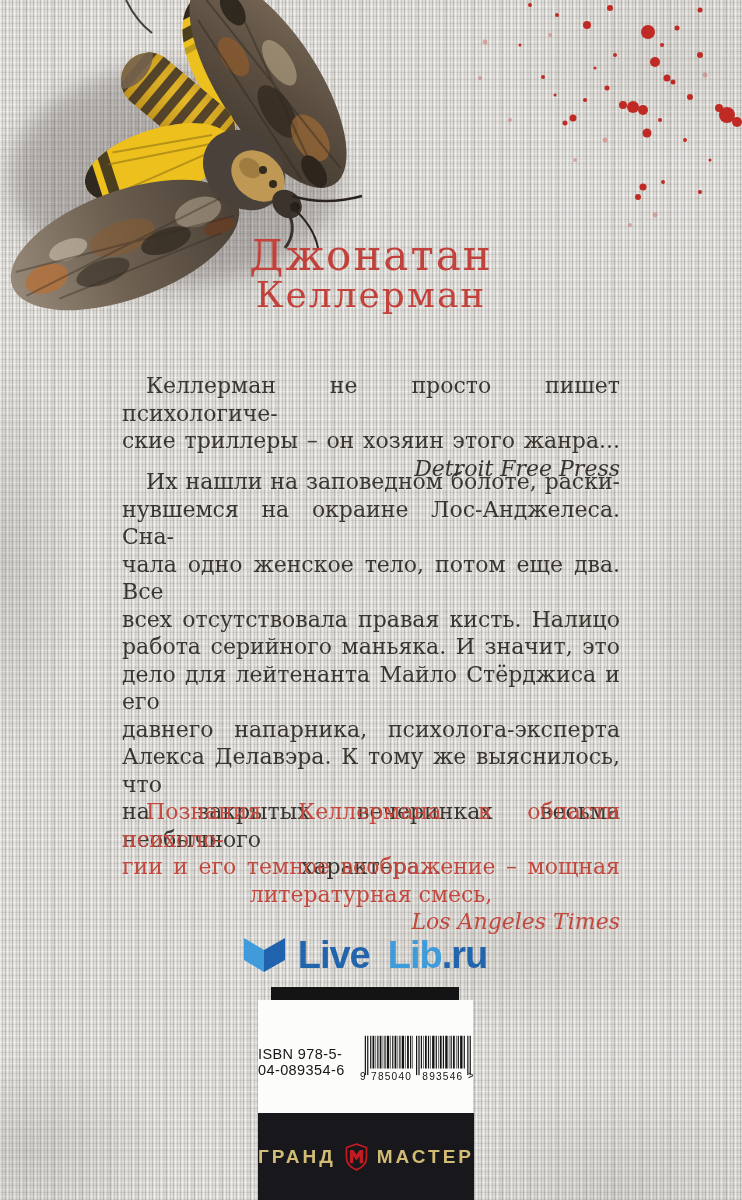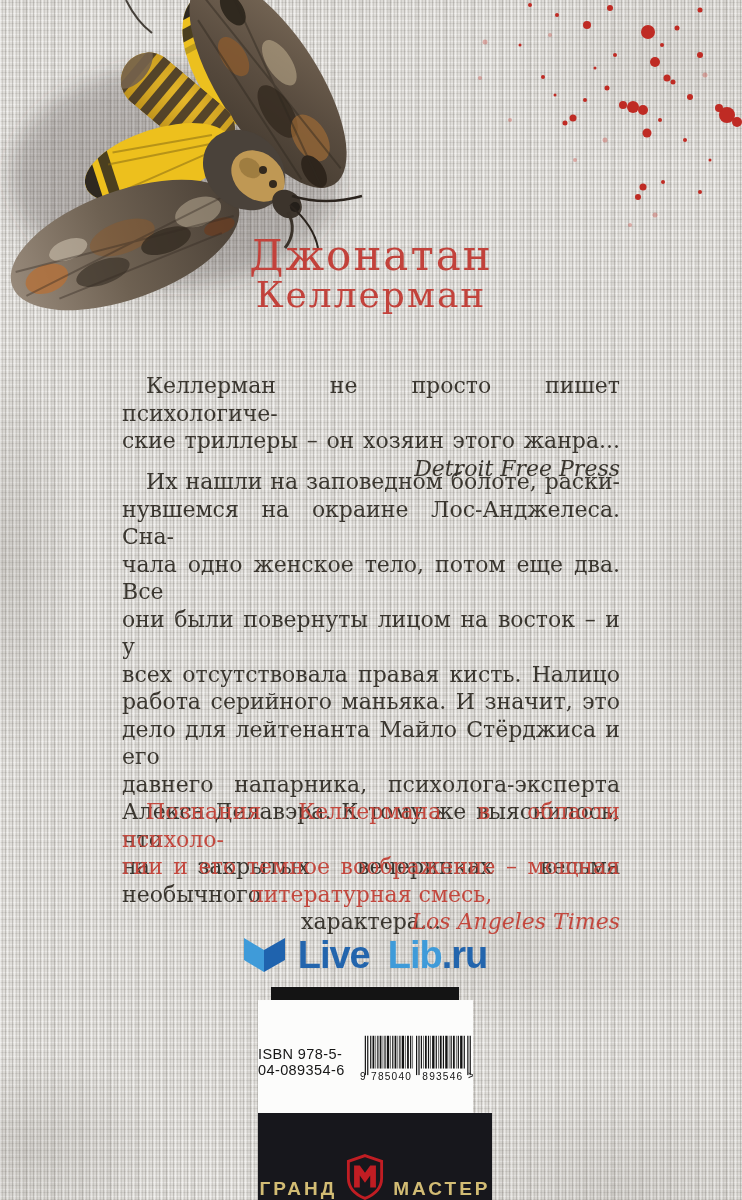--- a/index.html
+++ b/index.html
@@ -49,22 +49,22 @@
   .bc-strip{position:absolute;left:271px;top:987px;width:188px;height:13px;background:#141414;z-index:3;}
   .bc-box{
     position:absolute;left:258px;top:1000px;width:215px;height:113px;background:#fcfcfb;z-index:3;
     display:flex;flex-direction:row;align-items:center;
   }
   .bc-isbn{
     margin-top:10px;font-family:"Liberation Sans",sans-serif;font-size:14.5px;letter-spacing:.4px;color:#161616;
   }
   .bc-bars{margin-top:4px;}
   .pub-box{
-    position:absolute;left:258px;top:1113px;width:234px;height:87px;background:#17171c;z-index:3;
-    display:flex;align-items:flex-end;justify-content:center;gap:9px;
+    position:absolute;left:258px;top:1113px;width:216px;height:87px;background:#17171c;z-index:3;
+    display:flex;align-items:center;justify-content:center;gap:9px;
   }
   .pub-word{font-family:"Liberation Sans",sans-serif;font-weight:bold;font-size:19px;letter-spacing:3px;color:#d2bc74;}
 </style>
 </head>
 <body>
 
 <div class="cover">
 
   <div class="stains"></div>
 
@@ -243,21 +243,20 @@
   <div class="textblock q-top">
     <div class="jline indent">Келлерман не просто пишет психологиче-</div>
     <div class="jline">ские триллеры – он хозяин этого жанра...</div>
     <div class="attr">Detroit Free Press</div>
   </div>
 
   <div class="textblock annot">
     <div class="jline indent">Их нашли на заповедном болоте, раски-</div>
     <div class="jline">нувшемся на окраине Лос-Анджелеса. Сна-</div>
     <div class="jline">чала одно женское тело, потом еще два. Все</div>
-    <div class="jline">они были повернуты лицом на восток – и у</div>
     <div class="jline">всех отсутствовала правая кисть. Налицо</div>
     <div class="jline">работа серийного маньяка. И значит, это</div>
     <div class="jline">дело для лейтенанта Майло Стёрджиса и его</div>
     <div class="jline">давнего напарника, психолога-эксперта</div>
     <div class="jline">Алекса Делавэра. К тому же выяснилось, что</div>
     <div class="jline">на закрытых вечеринках весьма необычного</div>
     <div class="nline">характера...</div>
   </div>
 
   <div class="textblock q-bottom">

